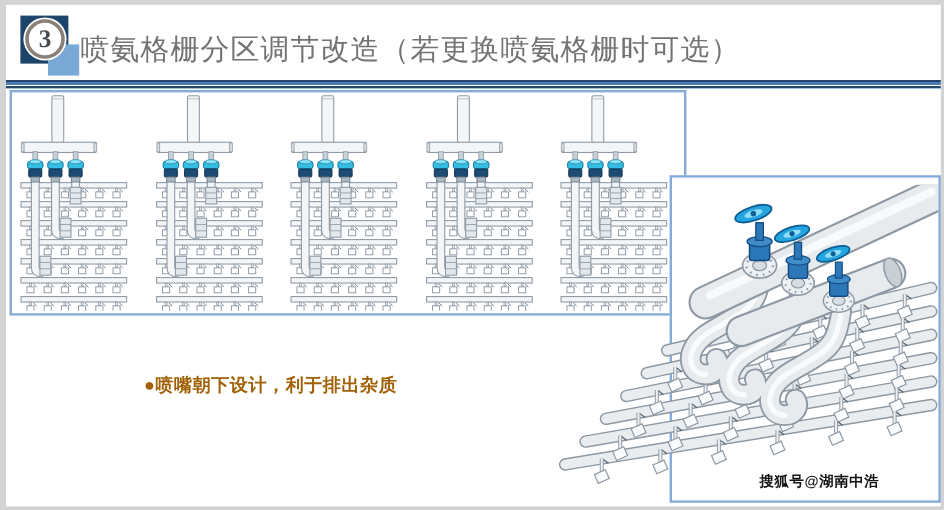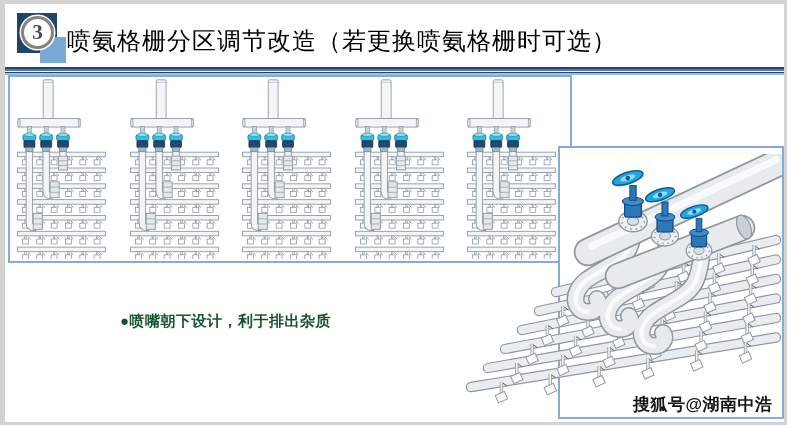--- a/index.html
+++ b/index.html
@@ -7,37 +7,37 @@
        font-family:"Liberation Sans","DejaVu Sans",sans-serif;overflow:hidden;}
   .slide{position:absolute;left:5px;top:4px;right:3px;bottom:3px;background:#ffffff;}
   
   .badge{position:absolute;left:12px;top:9px;width:70px;height:58px;}
   .badge .navy{position:absolute;left:0;top:0;width:40px;height:40px;background:#1d4569;}
   .badge .lblue{position:absolute;left:23px;top:24px;width:26px;height:26px;background:#7aa9d6;}
   .badge .circle{position:absolute;left:4px;top:3px;width:27px;height:27px;background:#ffffff;
       border:3px solid #8a8078;border-radius:50%;box-shadow:0 0 0 1.5px #ffffff;
       display:flex;align-items:center;justify-content:center;
       font-family:"Liberation Serif","DejaVu Serif",serif;font-size:21px;font-weight:bold;color:#474b52;}
-  .title{position:absolute;left:62px;top:21px;font-size:24px;color:#000000;letter-spacing:1px;white-space:nowrap;}
+  .title{position:absolute;left:62px;top:21px;font-size:24px;color:#737373;letter-spacing:1px;white-space:nowrap;}
   .divider{position:absolute;left:0;top:62px;width:100%;height:9px;
       background:linear-gradient(to bottom,
         #ffffff 0 1px,#24456e 1px 2.5px,#4a7ab0 2.5px 4.5px,#ffffff 4.5px 5.5px,
         #24456e 5.5px 7px,#9fc0e0 7px 8.5px,#ffffff 8.5px 9px);}
   
   .grid-panel{position:absolute;left:3px;top:71px;width:546px;height:182px;background:#ffffff;
       border:2px solid #85abd8;display:flex;justify-content:space-between;
       align-items:flex-start;padding:2px 8px 0 6px;box-sizing:content-box;}
   .right-panel{position:absolute;left:553px;top:142px;width:222px;height:269px;
       background:#ffffff;border:2px solid #85abd8;}
   .fig3d{position:absolute;left:455px;top:150px;width:322px;height:262px;z-index:5;}
   
   .bullets{position:absolute;left:115px;top:308px;z-index:2;}
-  .bullet{font-size:15px;font-weight:bold;color:#14532d;letter-spacing:0.5px;margin-bottom:14px;white-space:nowrap;}
-  
-  .watermark{position:absolute;left:628px;top:389px;z-index:9;font-size:17px;font-weight:bold;color:#141414;
+  .bullet{font-size:15px;font-weight:bold;color:#a16207;letter-spacing:0.5px;margin-bottom:14px;white-space:nowrap;}
+  
+  .watermark{position:absolute;left:628px;top:389px;z-index:9;font-size:12px;font-weight:bold;color:#141414;
       letter-spacing:0.5px;white-space:nowrap;
       text-shadow:-1px -1px 0 #fff,1px -1px 0 #fff,-1px 1px 0 #fff,1px 1px 0 #fff,0 1px 0 #fff,0 -1px 0 #fff;}
 </style>
 </head>
 <body>
 
 <div class="slide">
 
   <div class="badge">
     <div class="navy"></div>

